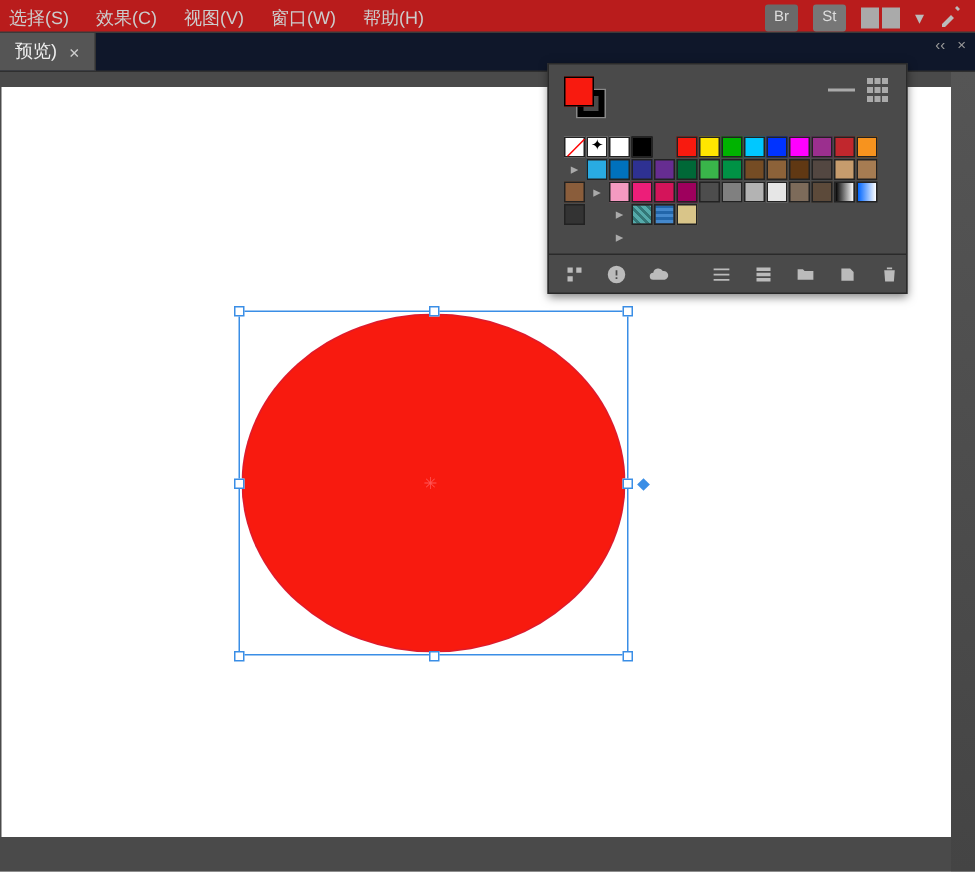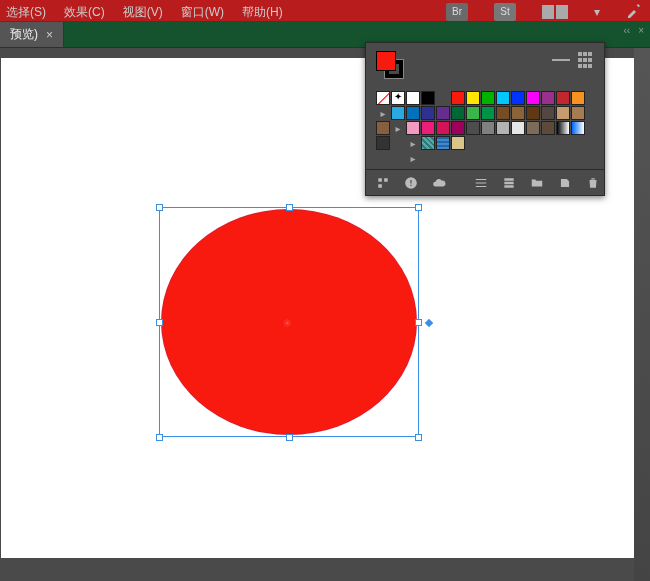--- a/index.html
+++ b/index.html
@@ -20,42 +20,42 @@
     align-items: flex-end;
     padding-left: 6px;
     gap: 18px;
     border-bottom: 1px solid #3a3a3a;
   }
   .menubar .menu-item { cursor: default; }
   .menubar .right-group {
     margin-left: auto;
     display: flex;
     align-items: center;
-    gap: 26px;
+    gap: 10px;
     padding-right: 8px;
   }
   .br-badge, .st-badge {
     width: 22px; height: 18px;
     background: #6a6a6a;
     color: #ddd;
     font-size: 10px;
     display: flex; align-items: center; justify-content: center;
     border-radius: 2px;
   }
   .st-badge { background: #777; }
   .workspace-switch {
     width: 26px; height: 14px;
     display: flex; gap: 2px;
   }
   .workspace-switch div { background: #aaa; flex: 1; }
   .pen-icon svg { width: 16px; height: 16px; fill: #bbb; }
 
   .tabbar {
     height: 26px;
-    background: #14532d;
+    background: #0f172a;
     display: flex;
     align-items: stretch;
     border-bottom: 1px solid #2f2f2f;
     position: relative;
   }
   .doc-tab {
     background: #555;
     padding: 0 10px;
     display: flex;
     align-items: center;

